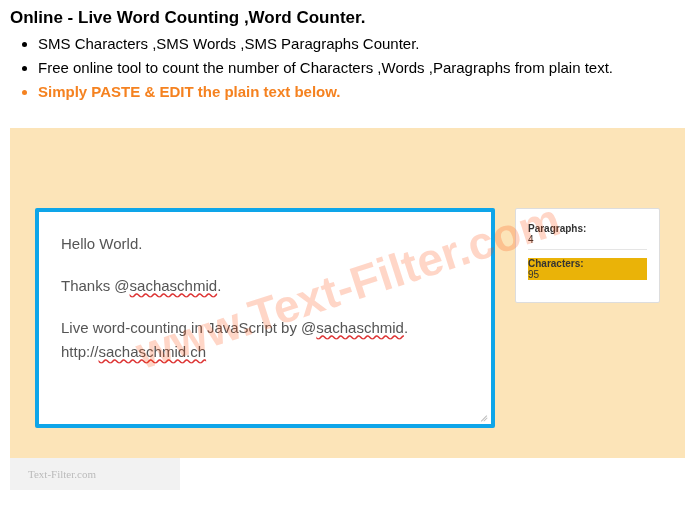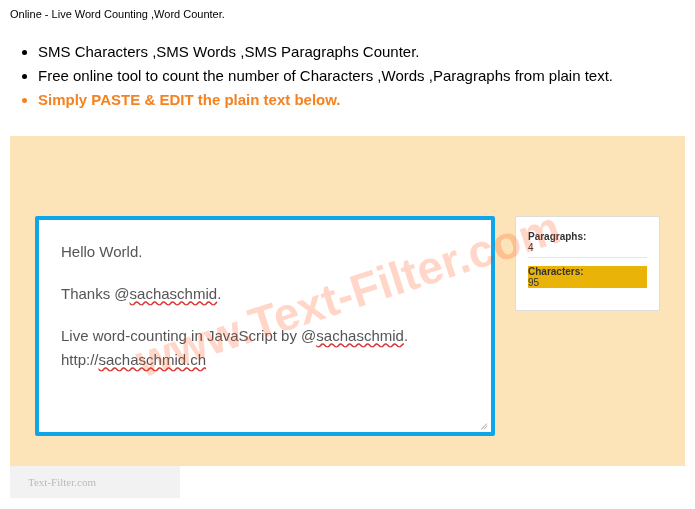--- a/index.html
+++ b/index.html
@@ -1,18 +1,18 @@
 <!DOCTYPE html>
 <html><head>
 <meta charset="utf-8">
 <style>
 * { box-sizing: border-box; margin: 0; padding: 0; }
 body { font-family: Verdana, Arial, sans-serif; font-size: 11px; color: #000; background: #fff; width: 695px; }
 .header { padding: 8px 10px 4px; }
-.title { font-weight: normal; font-size: 11px; margin-bottom: 20px; }
+.title { font-weight: bold; font-size: 17px; margin-bottom: 4px; }
 .bullets { list-style: disc; padding-left: 28px; }
 .bullets li { font-size: 15px; line-height: 1.6; }
 .bullets li.hl { color: #f58220; font-weight: bold; }
 .stage { background: #fce4b8; margin: 20px 10px 0; padding: 80px 25px 30px; position: relative; }
 .watermark { position: absolute; top: 48%; left: 50%; transform: translate(-50%,-50%) rotate(-18deg); font-size: 46px; font-weight: bold; color: rgba(255,70,0,0.22); white-space: nowrap; pointer-events: none; z-index: 5; }
 .panels { display: flex; gap: 20px; align-items: flex-start; }
 .editor { flex: 1; background: #fff; border: 4px solid #0ea5e9; border-radius: 2px; padding: 20px 22px; min-height: 220px; position: relative; font-family: "Segoe UI", Arial, sans-serif; font-size: 15px; color: #555; line-height: 1.6; }
 .editor p { margin-bottom: 18px; }
 .spellerr { text-decoration: underline wavy #d33; text-decoration-skip-ink: none; }
 .resize { position: absolute; right: 2px; bottom: 2px; width: 12px; height: 12px; }

